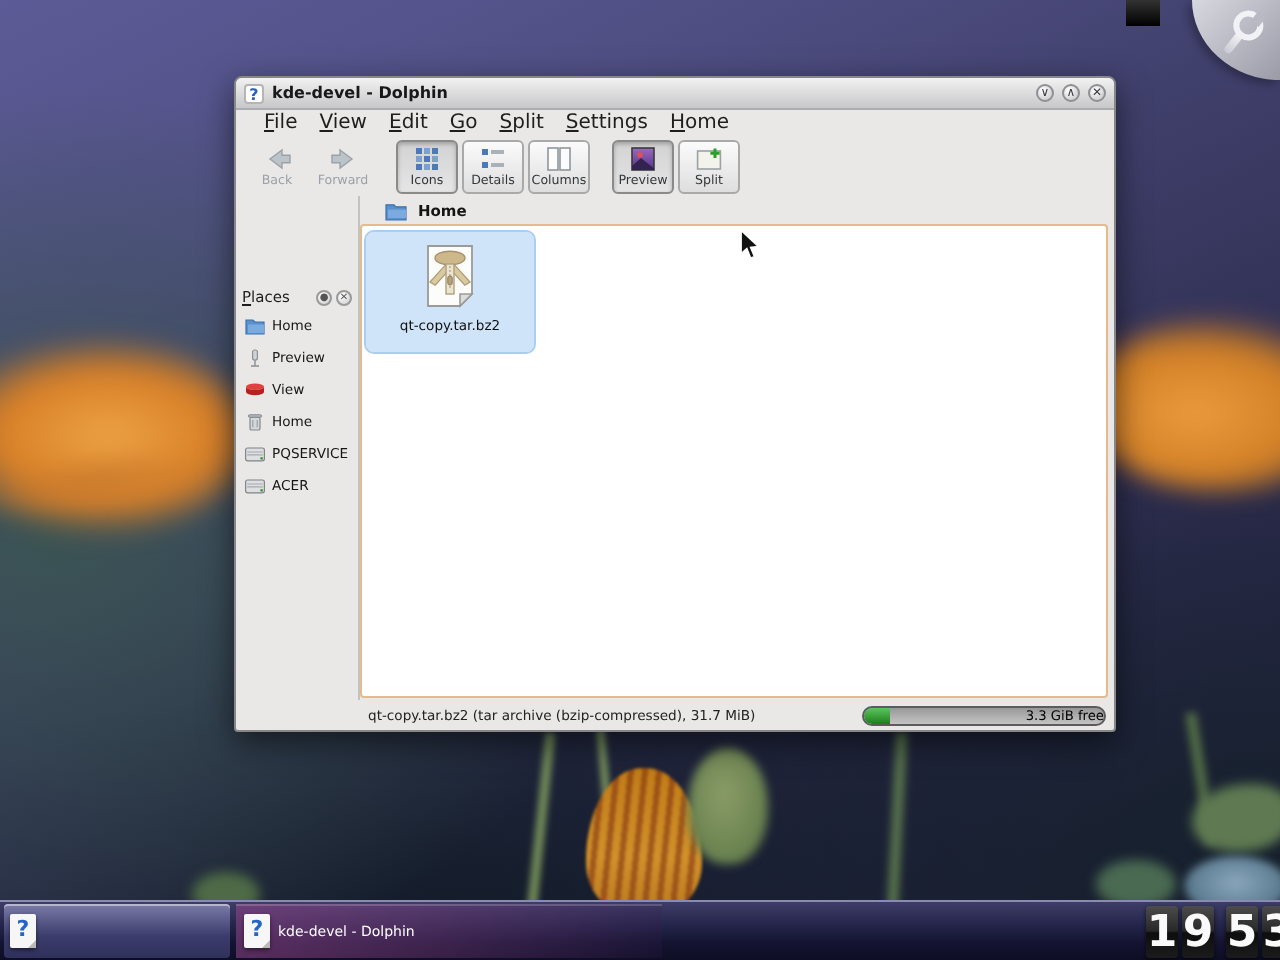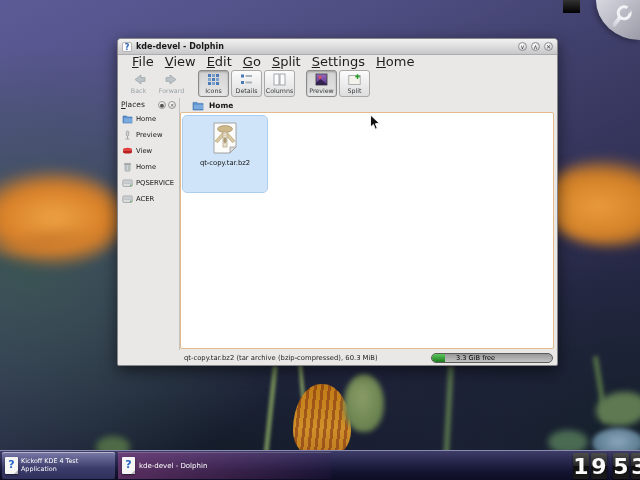--- a/index.html
+++ b/index.html
@@ -59,64 +59,64 @@
     display:flex; align-items:center; padding:0 4px; gap:4px; }
   .title-icon { width:10px; height:10px; background:#fdfdfd; border:1px solid #b5b5b5; border-radius:2px;
     font-size:8px; line-height:9px; font-weight:bold; color:#2a62b8; text-align:center; box-sizing:border-box; }
   .title-text { flex:1; font-size:8px; font-weight:bold; color:#18181a;
     white-space:nowrap; overflow:hidden; }
   .tb-btn { width:9px; height:9px; border-radius:50%; box-sizing:border-box;
     background:radial-gradient(circle at 35% 30%, #ffffff, #c2c2c6); border:1px solid #8f8f94;
     font-size:6px; line-height:7px; text-align:center; color:#3a3a3e; }
 
   .menubar { height:13px; flex:0 0 13px; display:flex; align-items:center; gap:11px;
-    padding:0 8px 0 14px; font-size:13px; color:#1e1e1e; }
+    padding:0 8px 0 14px; font-size:10px; color:#1e1e1e; }
   .menubar span { display:inline-block; }
   .menubar span::first-letter { text-decoration:underline; }
 
   .toolbar { height:30px; flex:0 0 30px; display:flex; align-items:center; padding:0 5px; gap:2px; }
   .tool { width:31px; height:27px; display:flex; flex-direction:column; align-items:center;
     justify-content:center; gap:1px; font-size:6.3px; color:#35383b; border-radius:3px;
     border:1px solid transparent; box-sizing:border-box; }
   .tool.disabled { color:#9aa1a7; }
   .tool.framed  { border-color:#a9a9a9; background:linear-gradient(#fbfbfb, #dedede); }
   .tool.pressed { border-color:#8a8a8a; background:linear-gradient(#d2d2d2, #e6e6e6);
     box-shadow:inset 0 1px 2px rgba(0,0,0,0.25); }
   .grp { margin-left:9px; }
 
   .main { flex:1 1 auto; display:flex; min-height:0; }
   .places { width:62px; flex:0 0 62px; border-right:1px solid #c2c2be; display:flex; flex-direction:column; box-sizing:border-box; }
-  .places-header { height:13px; display:flex; align-items:center; padding:0 3px; font-size:7.5px; color:#1e1e1e; }
+  .places-header { height:13px; display:flex; align-items:center; padding:0 3px; font-size:7.5px; color:#1e1e1e;margin-top:44px; }
   .places-header .ph-label { flex:1; display:inline-block; }
   .places-header .ph-label::first-letter { text-decoration:underline; }
   .ph-btn { width:8px; height:8px; border-radius:50%; border:1px solid #9a9a9a; box-sizing:border-box;
     background:radial-gradient(circle at 35% 30%, #fff, #ccc); margin-left:2px;
     font-size:5px; line-height:6px; text-align:center; color:#555; }
   .place { height:16px; display:flex; align-items:center; gap:3px; padding-left:4px; font-size:6.8px; color:#161616; }
   .place svg { flex:0 0 auto; }
 
   .rightcol { flex:1 1 auto; display:flex; flex-direction:column; min-width:0; }
   .breadcrumb { height:14px; flex:0 0 14px; display:flex; align-items:center; gap:5px;
     padding-left:12px; font-size:7.5px; font-weight:bold; color:#141414; }
   .fileview { flex:1 1 auto; margin:0 3px 1px 0; border:1px solid #e5ba8d; border-radius:2px;
     background:#fff; position:relative; display:flex; align-items:flex-start; padding:3px 2px; box-sizing:border-box; }
   .fitem { width:84px; display:flex; flex-direction:column; align-items:center; padding-top:3px;
     border-radius:4px; font-size:6.8px; color:#101010; box-sizing:border-box; }
   .fitem .ficon { height:38px; display:flex; align-items:center; justify-content:center; }
   .fitem .flabel { margin-top:2px; }
-  .fitem.selected { background:#cfe4f8; outline:1px solid #abcdee; height:76px; }
+  .fitem.selected { background:#cfe4f8; outline:1px solid #abcdee; height:60px; }
 
   .statusbar { height:15px; flex:0 0 15px; display:flex; align-items:center;
     font-size:6.8px; color:#222; padding:0 4px 0 66px; gap:4px; }
   .status-info { flex:1; white-space:nowrap; overflow:hidden; }
   .capacity { width:122px; height:10px; flex:0 0 122px; border:1px solid #5c5c5c; border-radius:5px;
     background:linear-gradient(#989898, #c4c4c4); position:relative; overflow:hidden; box-sizing:border-box; }
   .capacity-fill { position:absolute; left:0; top:0; bottom:0; width:11%;
     background:linear-gradient(#5cc65c, #1d7d1d); border-radius:4px 0 0 4px; }
-  .capacity-label { position:absolute; left:0; right:0; text-align:left; font-size:6.6px;
+  .capacity-label { position:absolute; left:0; right:0; text-align:right; font-size:6.6px;
     line-height:9px; color:#000;padding-left:24px; }
 
   
   .cursor { position:absolute; left:369px; top:114px; z-index:60; }
 
   
   .taskbar { position:absolute; left:0; bottom:0; width:640px; height:30px;
     background:linear-gradient(#3d3d68 0%, #26264c 38%, #151533 68%, #0d0d24 100%);
     border-top:1px solid #8b8bb2; box-sizing:border-box; }
   .task { position:absolute; top:1px; height:27px; display:flex; align-items:center;
@@ -350,39 +350,38 @@
             </div>
             <div class="flabel">qt-copy.tar.bz2</div>
           </div>
         </div>
 
         <div style="height:0"></div>
       </div>
     </div>
 
     <div class="statusbar">
-      <div class="status-info">qt-copy.tar.bz2 (tar archive (bzip-compressed), 60.3 MiB)</div>
+      <div class="status-info">qt-copy.tar.bz2 (tar archive (bzip-compressed), 31.7 MiB)</div>
       <div class="capacity">
         <div class="capacity-fill" style="width: 11%;"></div>
         <div class="capacity-label">3.3 GiB free</div>
       </div>
     </div>
   </div>
 
   <svg class="cursor" width="12" height="18" viewBox="0 0 12 18">
     <path d="M1.5 1 L1.5 13 L4.4 10.4 L6.3 15.2 L8.3 14.3 L6.4 9.7 L10.3 9.3 Z" fill="#111" stroke="#fff" stroke-width="0.9"></path>
   </svg>
 
   <div class="taskbar">
     <div class="task task1">
       <div class="qpage">
           <span class="qm">?</span>
           <span class="fold"></span>
         </div>
-      <span>Kickoff KDE 4 Test Application</span>
     </div>
     <div class="task task2">
       <div class="qpage">
           <span class="qm">?</span>
           <span class="fold"></span>
         </div>
       <span>kde-devel - Dolphin</span>
     </div>
     <div class="clock">
       <div class="digit">1</div>

